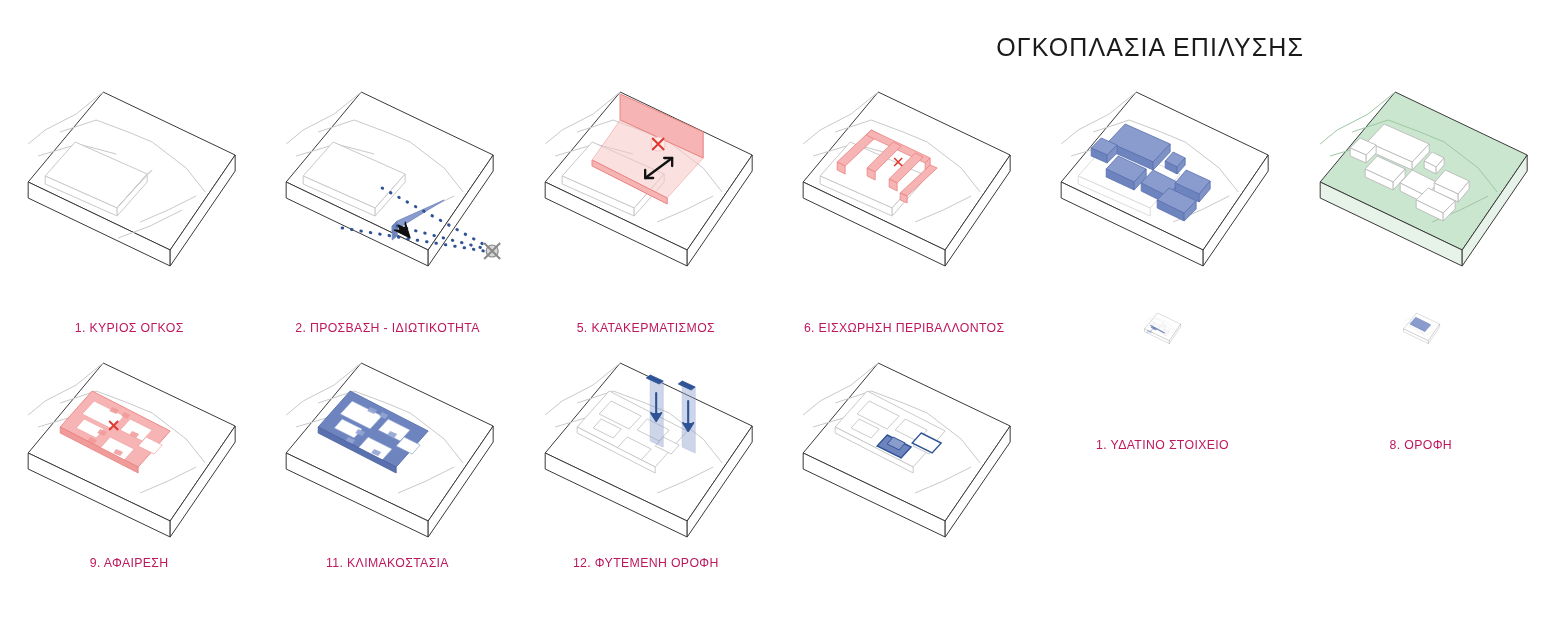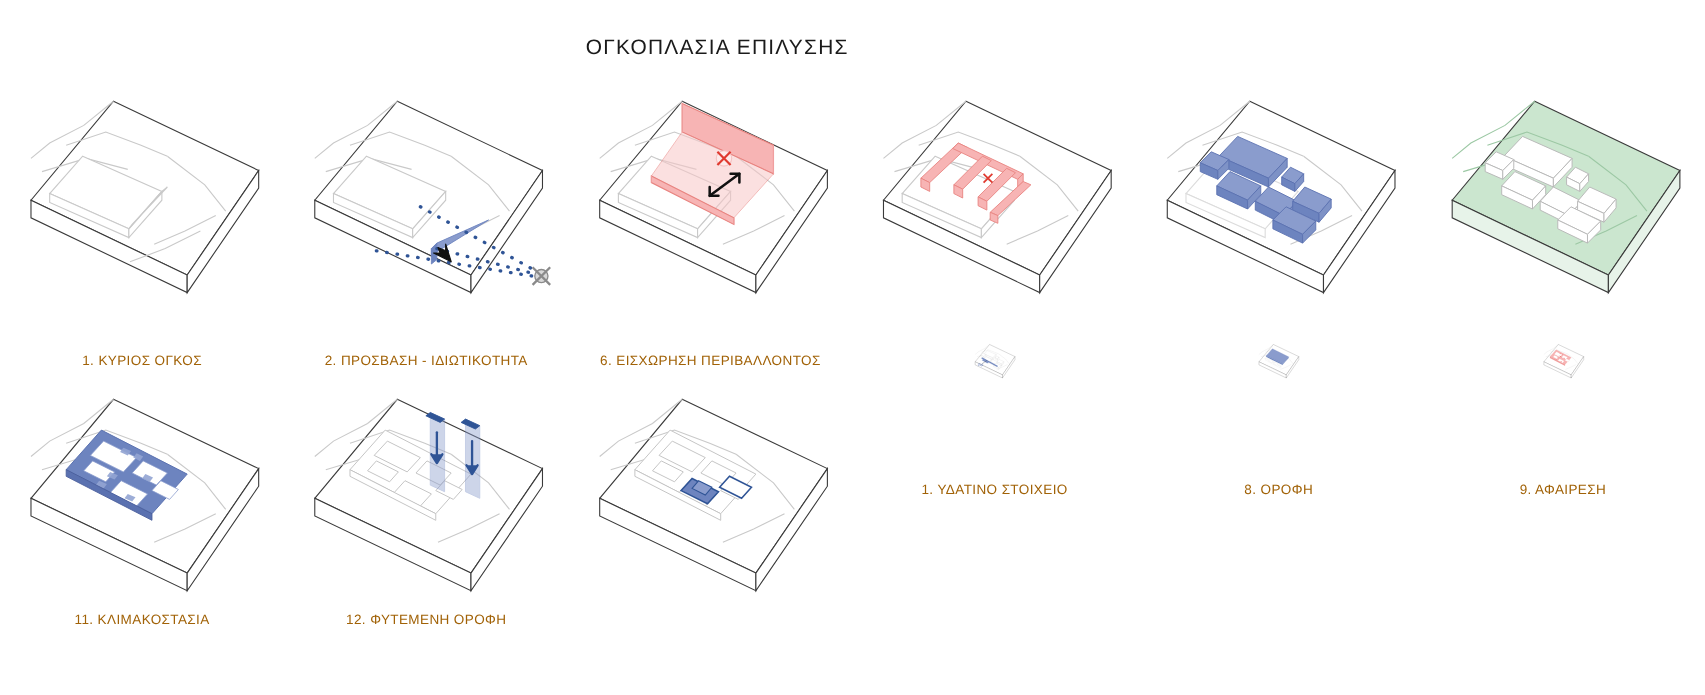--- a/index.html
+++ b/index.html
@@ -6,38 +6,38 @@
   html,body {
     width:1550px; height:632px;
     background:#ffffff;
     font-family:"Liberation Sans","DejaVu Sans",sans-serif;
     overflow:hidden;
   }
   #board { position:relative; width:1550px; height:632px; }
 
   #title {
     position:absolute; top:33px; left:0; width:1304px;
-    text-align:center;
-    font-size:19px; font-weight:400; letter-spacing:1.1px;
+    text-align:right;
+    font-size:25px; font-weight:400; letter-spacing:1.1px;
     color:#1a1a1a; white-space:nowrap;
   }
 
   .grid {
     position:absolute; top:70px; left:0;
     width:1550px; height:540px;
     display:grid;
     grid-template-columns:repeat(6,1fr);
     grid-template-rows:240px 35px 200px 35px;
     grid-auto-flow:row;
   }
   .panel { position:relative; width:100%; height:100%; }
   .panel svg { display:block; width:100%; height:100%; overflow:visible; }
   .caption {
     display:flex; align-items:center; justify-content:center;
-    font-size:12.3px; letter-spacing:.35px; color:#a16207;
+    font-size:12.3px; letter-spacing:.35px; color:#be185d;
     white-space:nowrap; text-align:center;
   }
 </style>
 </head>
 <body>
 
 <div id="board">
 
   <div id="title">ΟΓΚΟΠΛΑΣΙΑ ΕΠΙΛΥΣΗΣ</div>
 
@@ -291,20 +291,21 @@
               <polygon points="136,118 163,131 151,143 124,130"></polygon>
               <polygon points="124,130 151,143 151,151 124,138"></polygon>
               <polygon points="151,143 163,131 163,139 151,151"></polygon>
             </g>
         </g>
       </svg>
     </div>
 
     <div class="caption">1. ΚΥΡΙΟΣ ΟΓΚΟΣ</div>
     <div class="caption">2. ΠΡΟΣΒΑΣΗ - ΙΔΙΩΤΙΚΟΤΗΤΑ</div>
+    <div class="caption">5. ΚΑΤΑΚΕΡΜΑΤΙΣΜΟΣ</div>
     <div class="caption">6. ΕΙΣΧΩΡΗΣΗ ΠΕΡΙΒΑΛΛΟΝΤΟΣ</div>
 
     <div class="panel">
       <svg viewBox="0 0 258 200" preserveAspectRatio="xMidYMid meet">
         <g>
           <polygon points="103,18 235,81 170,176 28,108" fill="#fff" stroke="#3a3a3a" stroke-width="1"></polygon>
           <polygon points="28,108 170,176 170,192 28,124" fill="#fff" stroke="#3a3a3a" stroke-width="1"></polygon>
           <polygon points="170,176 235,81 235,97 170,192" fill="#fff" stroke="#3a3a3a" stroke-width="1"></polygon>
           <g stroke="#c9c9c9" stroke-width="1" fill="none">
             <path d="M103,18 L76,40 L45,56 L28,70"></path>

